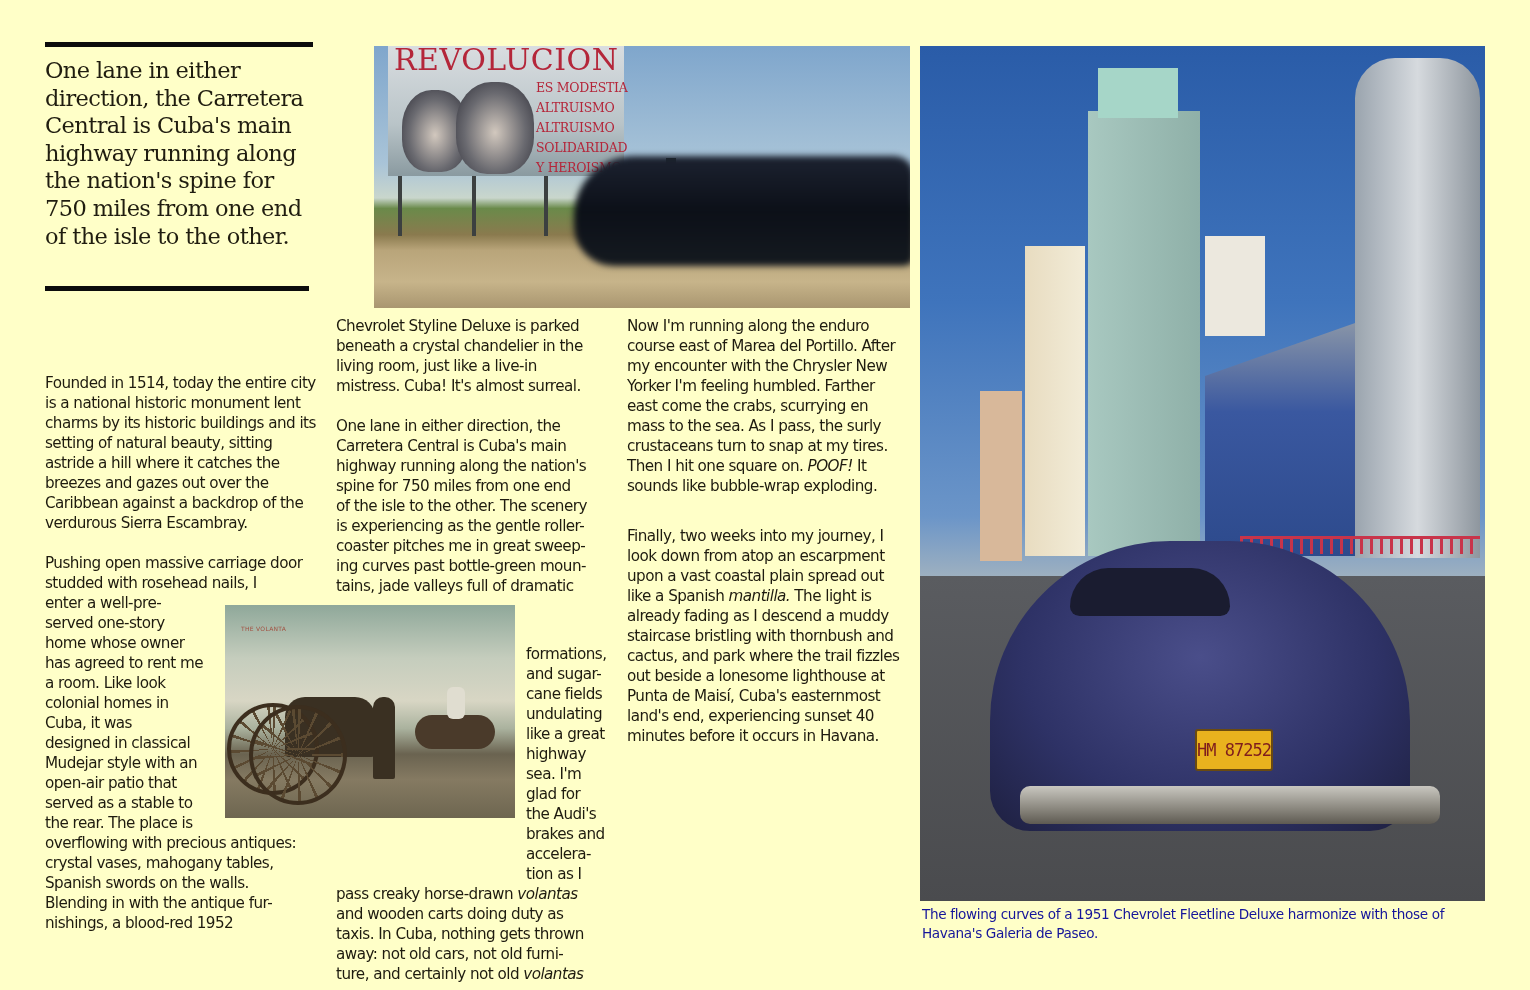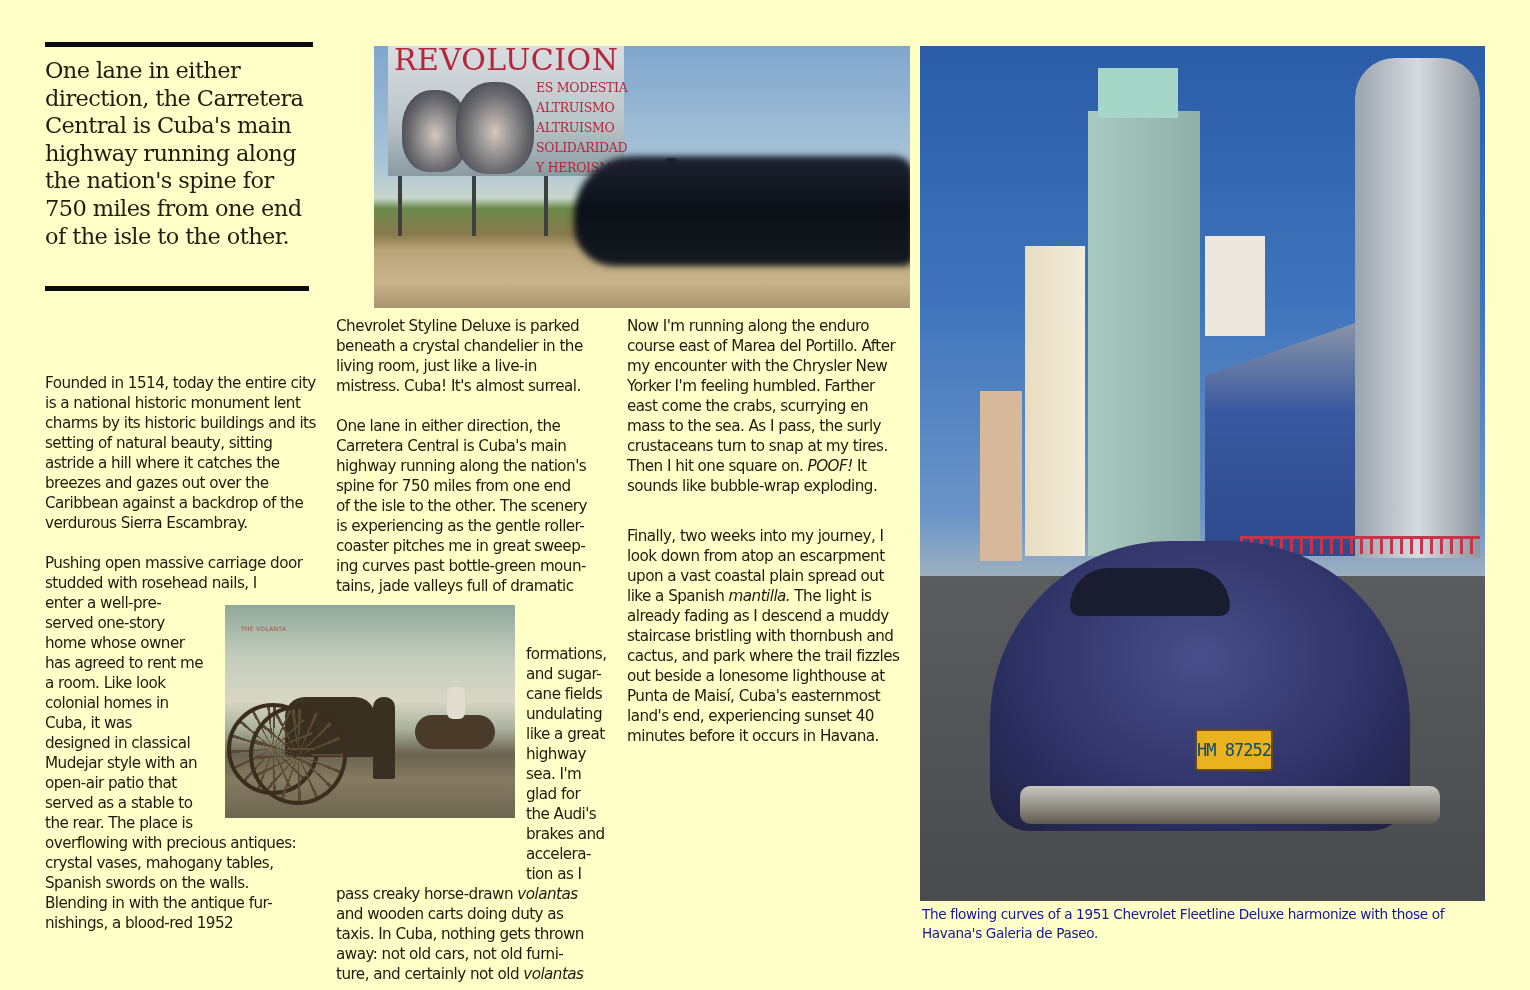--- a/index.html
+++ b/index.html
@@ -102,21 +102,21 @@
     }
     #bumper {
       position: absolute; left: 100px; top: 740px; width: 420px; height: 38px;
       background: linear-gradient(180deg, #c9c7c0 0%, #8a877e 60%, #5e5a52 100%);
       border-radius: 10px;
     }
     #plate {
       position: absolute; left: 275px; top: 683px; width: 78px; height: 42px;
       background: #e9b21e; border: 2px solid #6a4a10; border-radius: 3px;
       font-family: "DejaVu Sans Mono", monospace; font-size: 17px; line-height: 38px;
-      text-align: left; color: #0c4a6e; letter-spacing: -1px;
+      text-align: left; color: #7f1d1d; letter-spacing: -1px;
     }
     #photo-caption {
       position: absolute; left: 922px; top: 905px; width: 570px;
       font-size: 13.6px; line-height: 19px; color: #15159a; letter-spacing: -0.35px;
     }
   </style>
 </head>
 <body>
 
 <div class="rule" style="left:45px; top:42px; width:268px;"></div>

